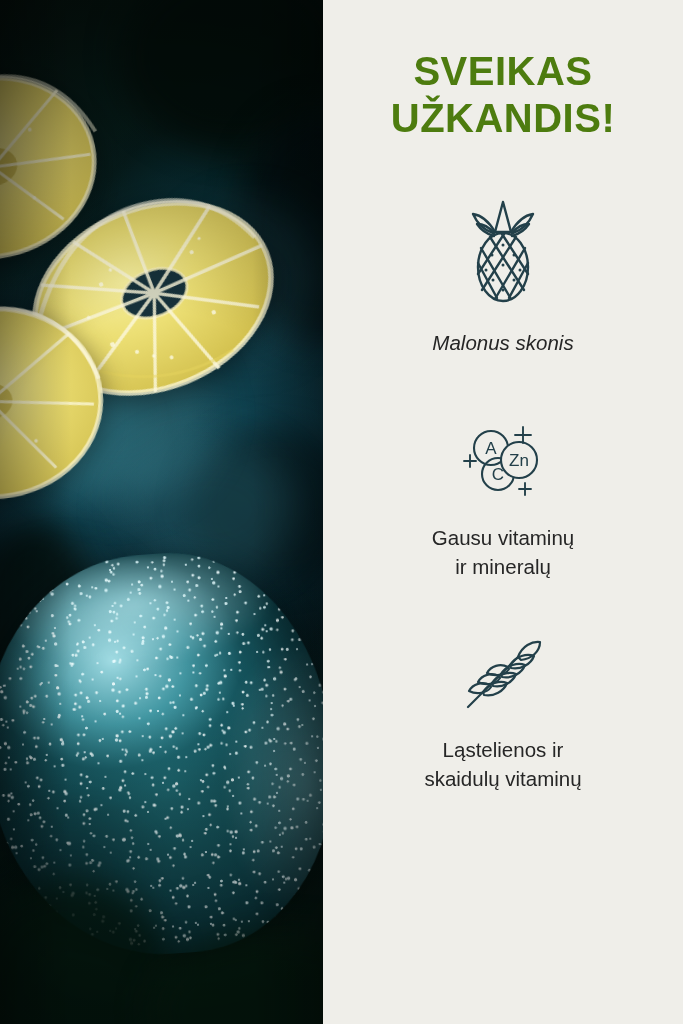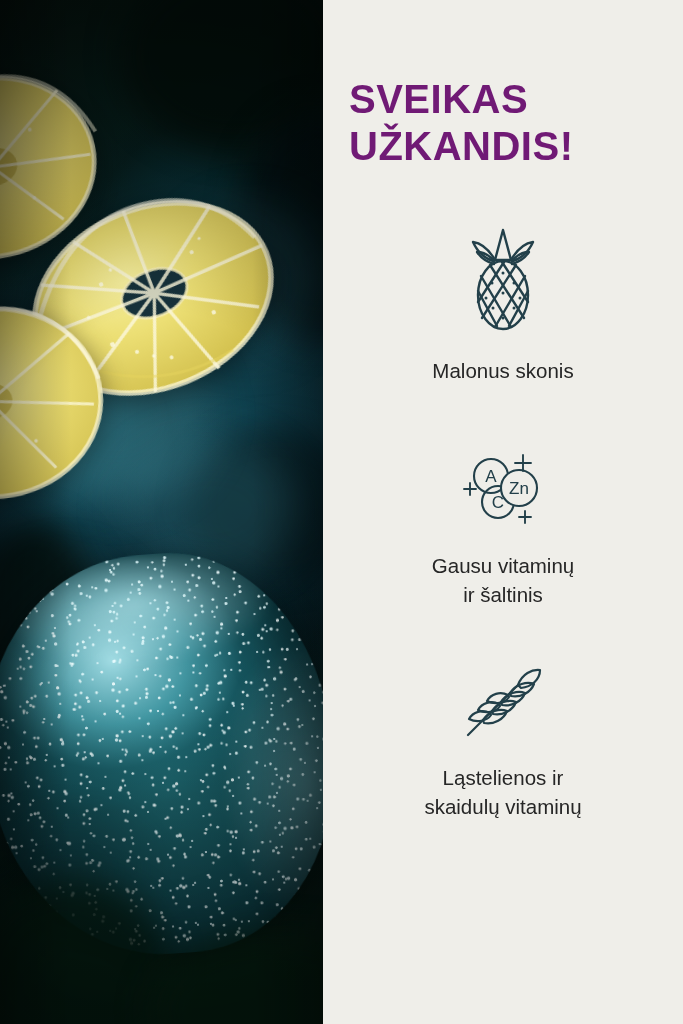--- a/index.html
+++ b/index.html
@@ -151,26 +151,27 @@
     background: #efeee9;
     display: flex;
     flex-direction: column;
     align-items: center;
     padding: 0 26px;
     box-sizing: border-box;
   }
 
   .headline {
     margin: 0;
-    padding-top: 76px;
+    padding-top: 48px;
     font-size: 40px;
     line-height: 1.17;
     font-weight: 700;
     letter-spacing: 0.5px;
-    color: #701a75;
+    color: #4d7c0f;
+    text-align: center;
     max-width: 310px;
   }
 
   .subtitle {
     margin: 0;
     padding-top: 18px;
     font-size: 20.5px;
     line-height: 1.35;
     font-weight: 400;
     color: #272727;
@@ -184,21 +185,21 @@
     flex-direction: column;
     align-items: center;
   }
 
   .feature {
     display: flex;
     flex-direction: column;
     align-items: center;
     width: 100%;
   }
-  .feature-1 { margin-top: 52px; }
+  .feature-1 { margin-top: 52px; font-style: italic; }
   .feature-2 { margin-top: 62px; }
   .feature-3 { margin-top: 58px; }
 
   .feature-icon {
     display: block;
     line-height: 0;
   }
 
   .feature-label {
     margin: 0;
@@ -411,21 +412,21 @@
 
               <path d="M17 36 L17 48"></path>
               <path d="M11 42 L23 42"></path>
 
               <path d="M72 64 L72 76"></path>
               <path d="M66 70 L78 70"></path>
             </g>
           </svg>
         </span>
         <p class="feature-label">Gausu vitaminų
-ir šaltinis</p>
+ir mineralų</p>
       </div>
 
       <div class="feature feature-3">
         <span class="feature-icon">
           <svg width="86" height="74" viewBox="0 0 86 74" fill="none" stroke="#23404a" stroke-width="2.2" stroke-linecap="round" stroke-linejoin="round">
 
             <path d="M8 68 L58 18"></path>
 
             <path d="M58 18 C 62 7, 72 2, 80 3 C 80 12, 72 20, 61 21 Z"></path>
             <path d="M50 26 C 56 17, 67 14, 74 17 C 71 25, 61 31, 51 29 Z"></path>

